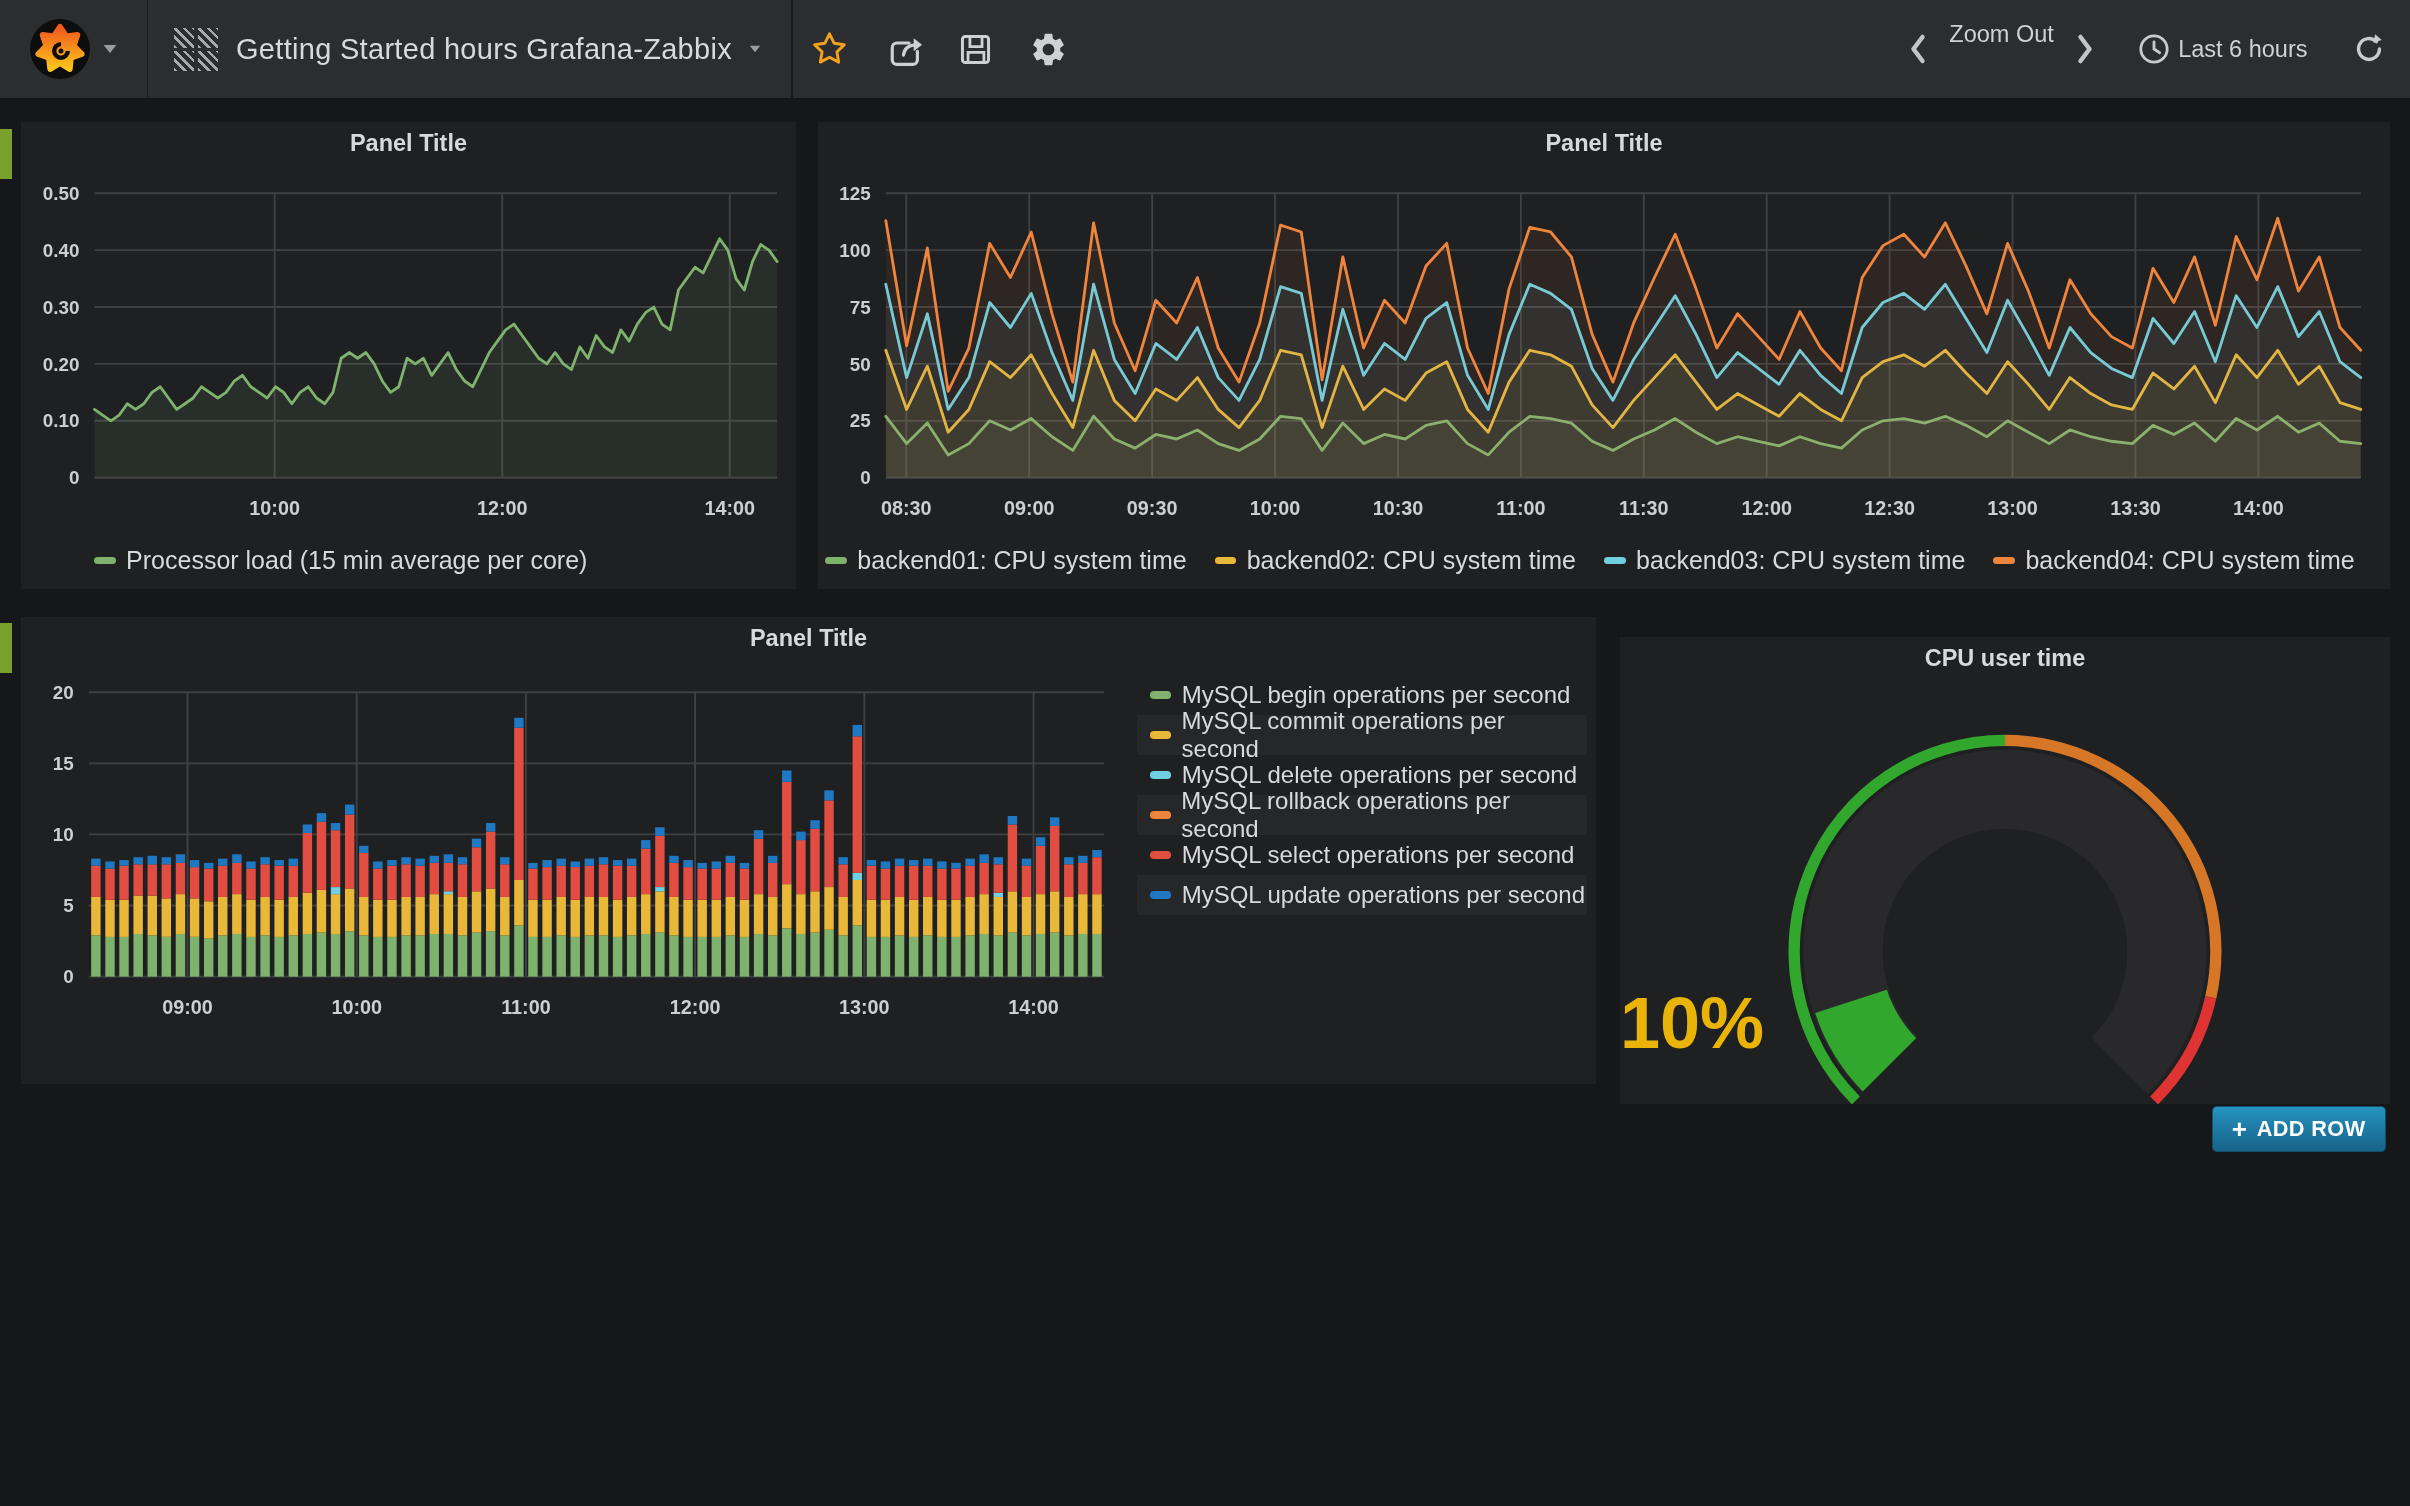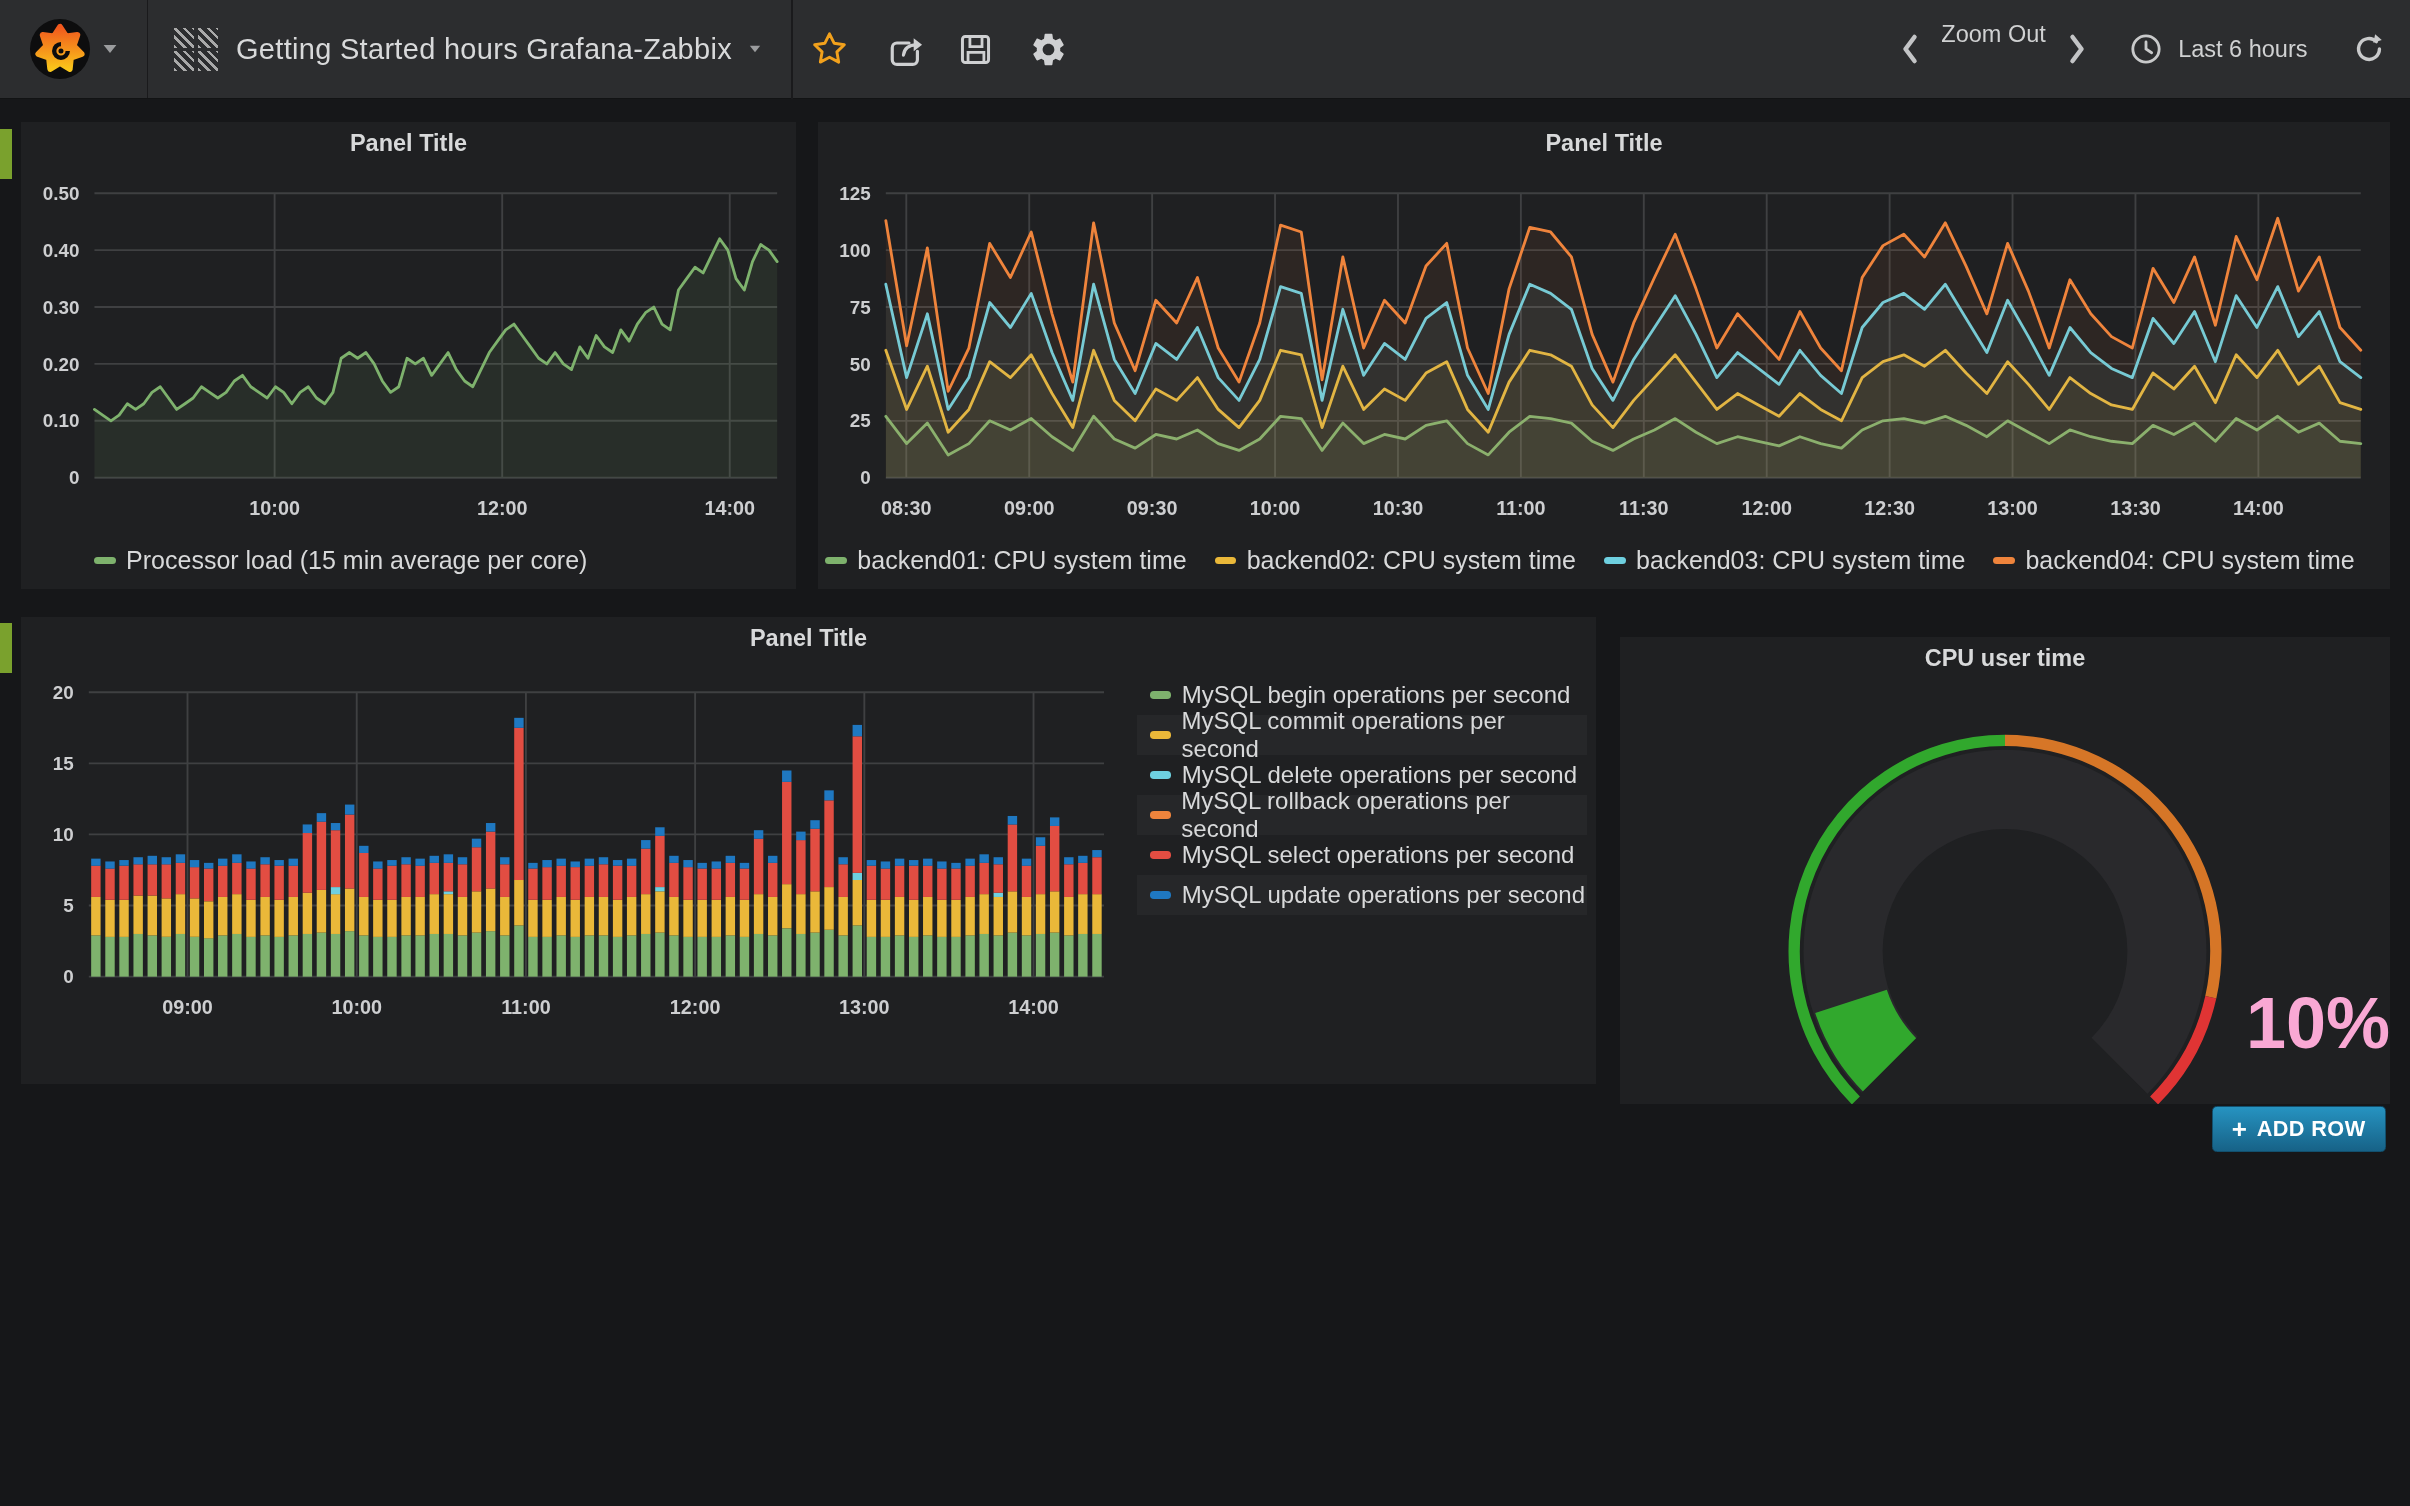--- a/index.html
+++ b/index.html
@@ -15,42 +15,42 @@
   .grid-icon{width:43px;height:43px;display:grid;grid-template-columns:20px 20px;
     grid-template-rows:20px 20px;gap:3.8px;margin-right:19px;}
   .grid-icon span{background:repeating-linear-gradient(45deg,#a9a9a9 0 2.8px,rgba(0,0,0,0) 2.8px 6.6px);}
   .dash-title{font-size:29px;color:#d8d9da;letter-spacing:0.3px;}
   .vdiv{width:1.9px;height:99px;background:#1a1a1c;margin-left:28px;}
   .nav-icon{width:73px;height:99px;display:flex;align-items:center;justify-content:center;cursor:pointer;}
   .nav-right{margin-left:auto;display:flex;padding-right:24.5px;color:#c9cacb;}
   .nav-right .lbl{font-size:23.5px;color:#d0d1d2;}
   .chev{display:flex;align-items:center;justify-content:center;width:43px;height:56px;cursor:pointer;}
   .timepick{display:flex;align-items:center;margin-left:32px;cursor:pointer;}
-  .timepick .lbl{margin-left:16px;}
+  .timepick .lbl{margin-left:8px;}
   .refresh-btn{margin-left:43px;cursor:pointer;display:flex;align-items:center;}
   
   .row-handle{position:absolute;width:12.2px;height:50px;background:#7aa12d;cursor:pointer;}
   .panel{position:absolute;background:#1f2022;box-sizing:border-box;}
   .panel-title{height:43px;display:flex;align-items:center;justify-content:center;
     font-size:23.5px;font-weight:700;color:#d8d9da;cursor:pointer;}
   .chart-wrap{position:relative;}
   svg text.atick{font-family:"Liberation Sans",sans-serif;font-size:20px;font-weight:600;fill:#cdced0;}
   svg text.xtick{font-family:"Liberation Sans",sans-serif;font-size:21px;font-weight:600;fill:#cdced0;}
   
   .legend-h{display:flex;align-items:center;font-size:25px;color:#d8d9da;height:45px;}
   .legend-h .li{display:flex;align-items:center;margin-right:28px;cursor:pointer;white-space:nowrap;}
   .legend-h .li i,.legend-v .lrow i{display:inline-block;width:21.7px;height:7.5px;border-radius:3.8px;margin-right:10.4px;}
   .legend-start{padding-left:73px;}
   .legend-center{justify-content:center;}
   .legend-v{position:absolute;right:9.4px;top:58px;width:450px;font-size:24px;color:#d8d9da;}
   .legend-v .lrow{display:flex;align-items:center;height:40px;padding-left:13px;cursor:pointer;}
   .legend-v .lrow:nth-child(even){background:rgba(255,255,255,0.035);}
   
   .gauge-value{position:absolute;left:0;right:0;top:347px;height:79px;line-height:79px;
-    text-align:right;font-size:72px;font-weight:700;color:#f9a8d4;}
+    text-align:left;font-size:72px;font-weight:700;color:#eab308;}
   
   .add-row{position:absolute;top:1106px;right:24.5px;height:44px;padding:0 19px;
     display:flex;align-items:center;background:linear-gradient(to bottom,#2693c1,#176287);
     border:0.9px solid #12506e;border-radius:4.7px;color:#fff;font-size:21.7px;font-weight:700;
     cursor:pointer;letter-spacing:0.4px;}
   .add-row .plus{font-size:26px;margin-right:9.4px;font-weight:700;}
 </style>
 </head>
 <body>
 

